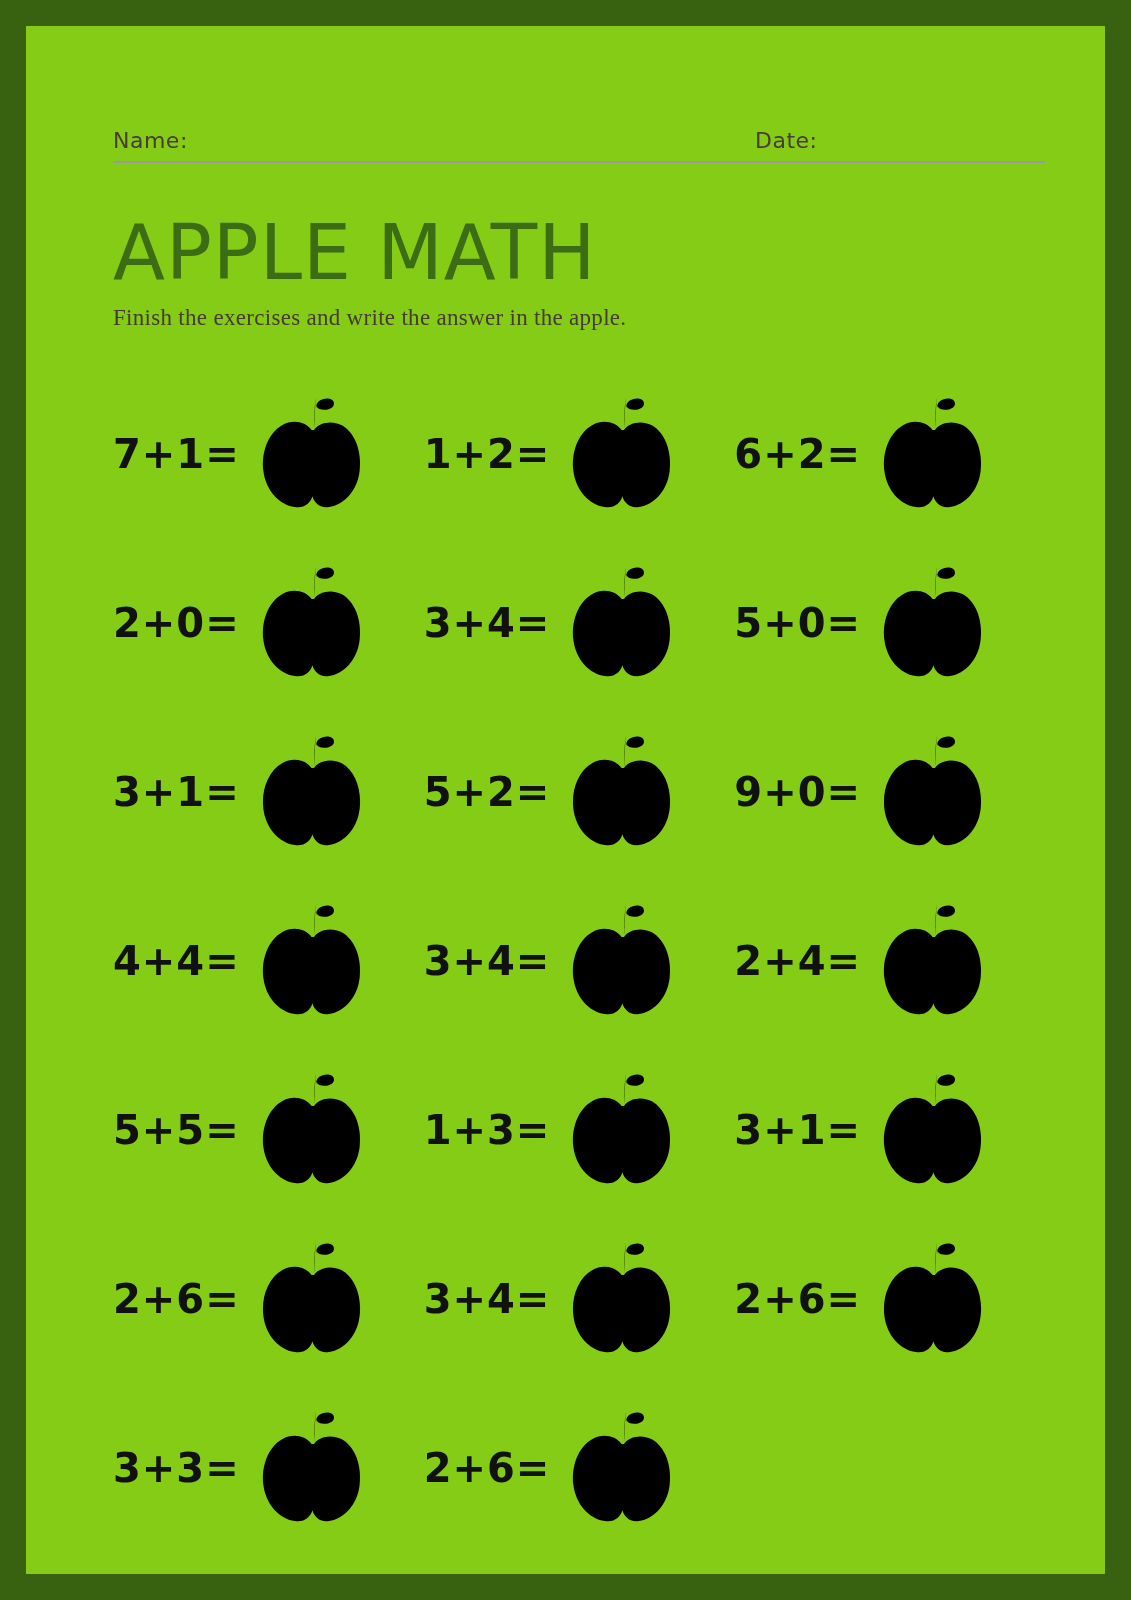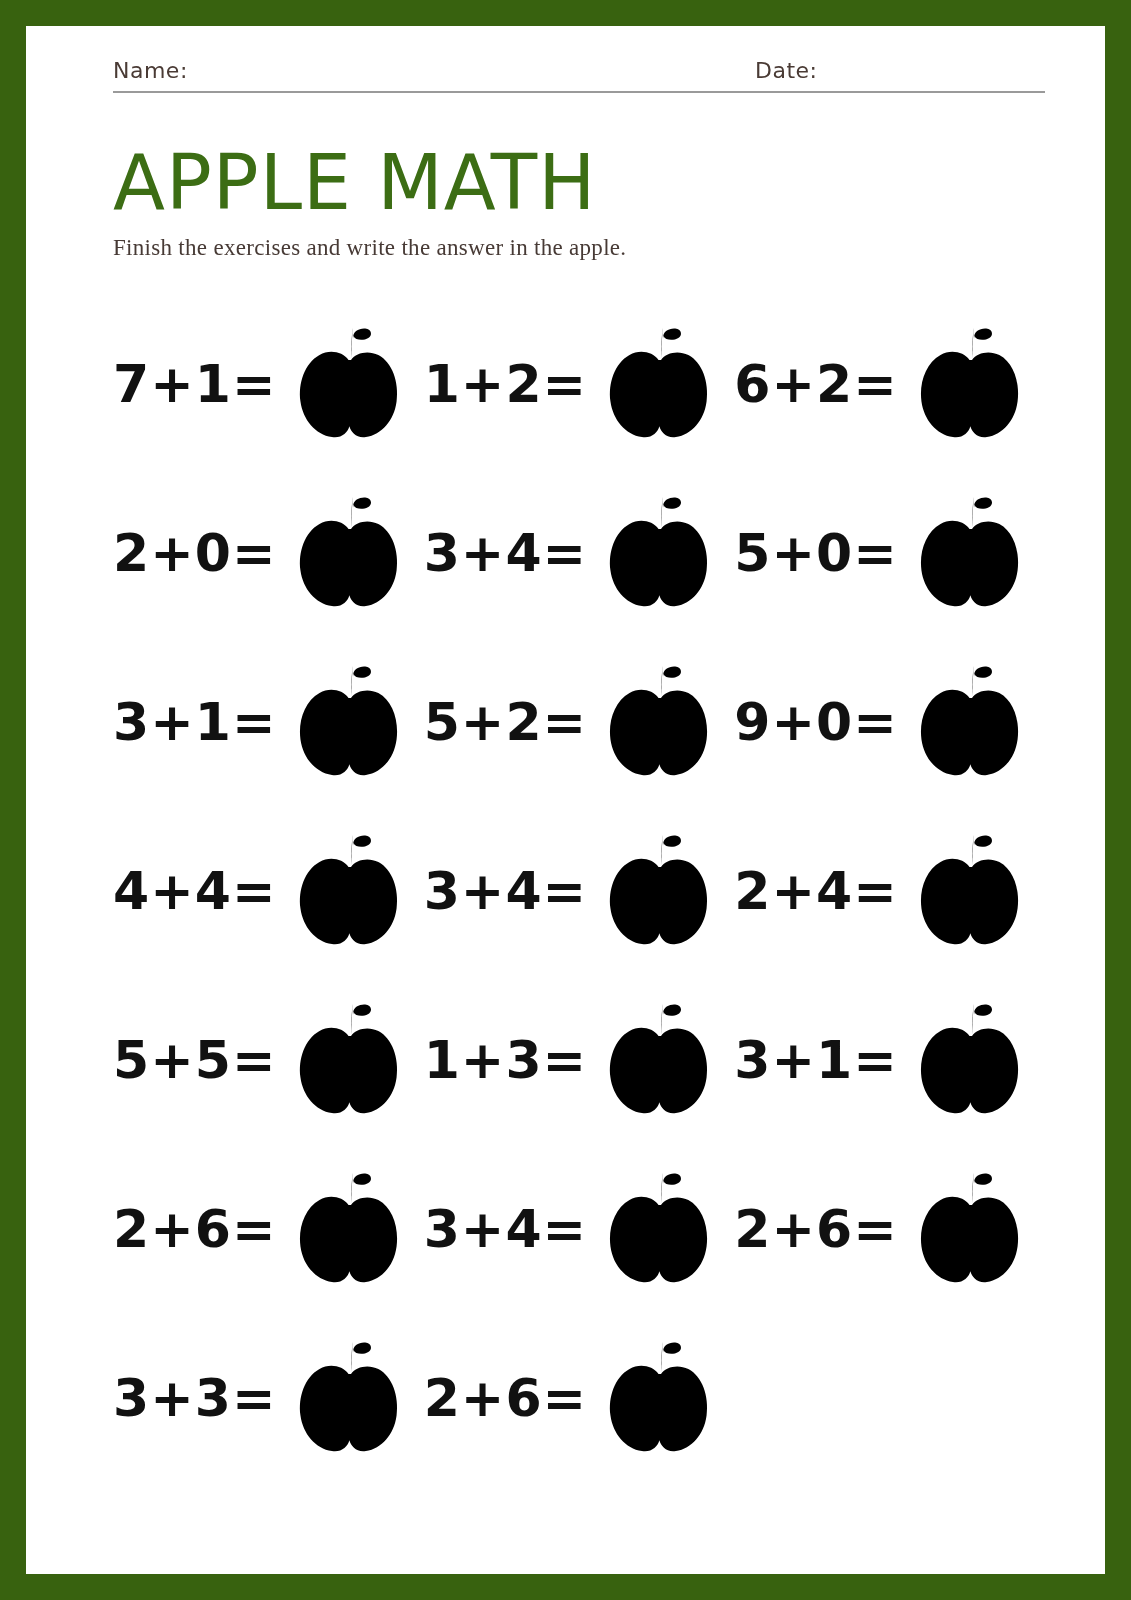--- a/index.html
+++ b/index.html
@@ -7,22 +7,22 @@
   body { font-family: "DejaVu Sans", "Liberation Sans", sans-serif; overflow: hidden; }
 
   .frame {
     position: relative;
     width: 1131px; height: 1600px;
     background: #38620f;
   }
   .page {
     position: absolute;
     left: 26px; top: 26px; right: 26px; bottom: 26px;
-    background: #ffffff;
-    padding: 32px 60px 0 87px;
+    background: #84cc16;
+    padding: 102px 60px 0 87px;
   }
 
   
   .header-row {
     position: relative;
     width: 100%;
     height: 26px;
   }
   .label {
     font-size: 22px;
@@ -60,21 +60,21 @@
     display: grid;
     grid-template-columns: 1fr 1fr 1fr;
     grid-auto-rows: 169px;
   }
   .cell {
     display: flex;
     align-items: center;
     gap: 16px;
   }
   .expr {
-    font-size: 52px;
+    font-size: 40px;
     font-weight: 700;
     color: #111111;
     letter-spacing: 1px;
     white-space: nowrap;
   }
   .apple {
     width: 116px;
     height: 146px;
     flex: 0 0 auto;
   }

